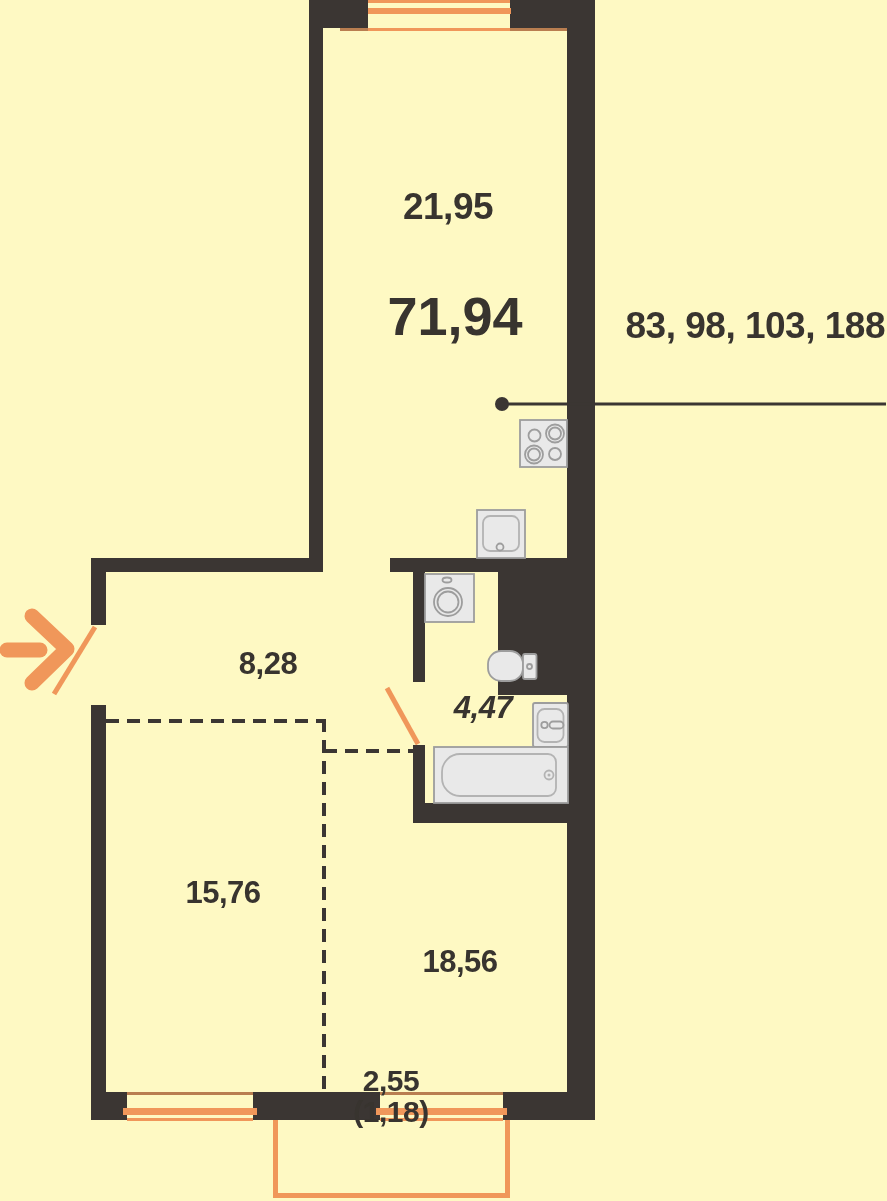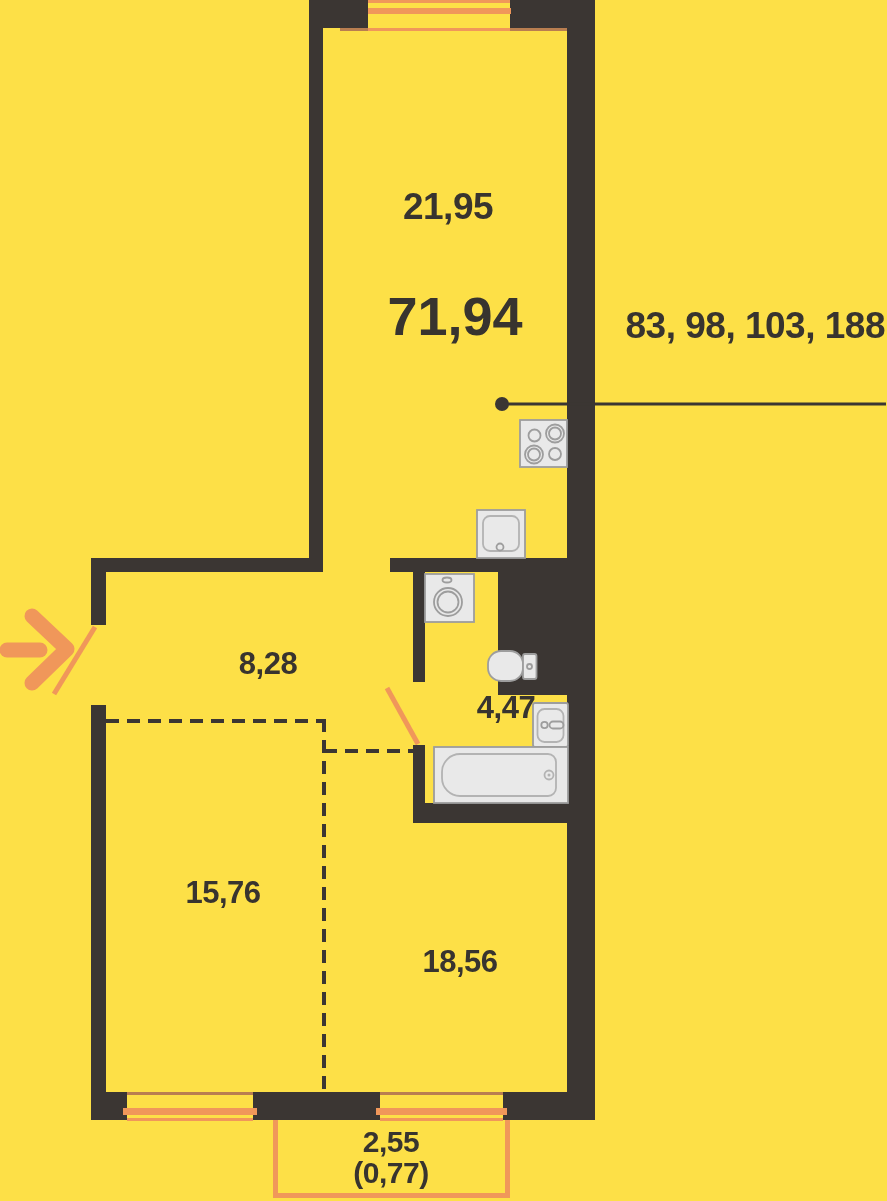--- a/index.html
+++ b/index.html
@@ -1,38 +1,38 @@
 <!DOCTYPE html>
 <html><head>
 <meta charset="utf-8">
 <style>
   html,body{margin:0;padding:0;background:#ffffff;}
   #plan{
-    position:relative;width:887px;height:1201px;background:#fde047;overflow:hidden;
+    position:relative;width:887px;height:1201px;background:#fef9c3;overflow:hidden;
     font-family:"Liberation Sans", sans-serif;color:#38342f;
   }
   .abs{position:absolute;}
   .wall{position:absolute;background:#3b3633;}
   .orange{position:absolute;background:#f0975a;}
   .muted{position:absolute;background:#b97e50;}
   .balc{position:absolute;background:#f0975a;}
   .dash-h{position:absolute;height:4px;background:repeating-linear-gradient(90deg,#3b3633 0 13px,transparent 13px 21px);}
   .dash-v{position:absolute;width:4px;background:repeating-linear-gradient(180deg,#3b3633 0 13px,transparent 13px 21px);}
   .lbl{
     position:absolute;transform:translate(-50%,-50%);
     font-size:31px;font-weight:600;letter-spacing:-0.5px;white-space:nowrap;color:#38342f;
   }
   .lbl-big{font-size:37px;font-weight:600;}
   .lbl-total{font-size:54px;font-weight:800;letter-spacing:0px;}
   .kv{
     position:absolute;right:2px;top:296px;text-align:right;
     font-size:37px;font-weight:700;line-height:59px;letter-spacing:-0.5px;color:#38342f;white-space:nowrap;
   }
   .balcony-note{
-    position:absolute;left:391px;top:1126px;transform:translateX(-50%);
+    position:absolute;left:391px;top:1065px;transform:translateX(-50%);
     text-align:center;font-size:30px;font-weight:600;line-height:31px;letter-spacing:-0.5px;white-space:nowrap;
   }
   svg{display:block;}
 </style>
 </head>
 <body>
 
 <div id="plan">
 
   <div class="wall" style="left:309px;top:0;width:59px;height:28px;"></div>
@@ -136,24 +136,24 @@
   <div class="lbl lbl-big" style="left:448px;top:207px;">21,95</div>
 
   <div class="lbl lbl-total" style="left:455px;top:316px;">71,94</div>
 
   <div class="kv">
     <div>83, 98, 103, 188</div>
   </div>
 
   <div class="lbl" style="left:268px;top:664px;">8,28</div>
 
-  <div class="lbl" style="left:506px;top:708px;">4,47</div>
+  <div class="lbl" style="left:483px;top:708px;font-style:italic;">4,47</div>
 
   <div class="lbl" style="left:223px;top:893px;">15,76</div>
 
   <div class="lbl" style="left:460px;top:962px;">18,56</div>
 
   <div class="balcony-note">
     <div>2,55</div>
-    <div>(0,77)</div>
+    <div>(1,18)</div>
   </div>
 
 </div>
 
 </body></html>

